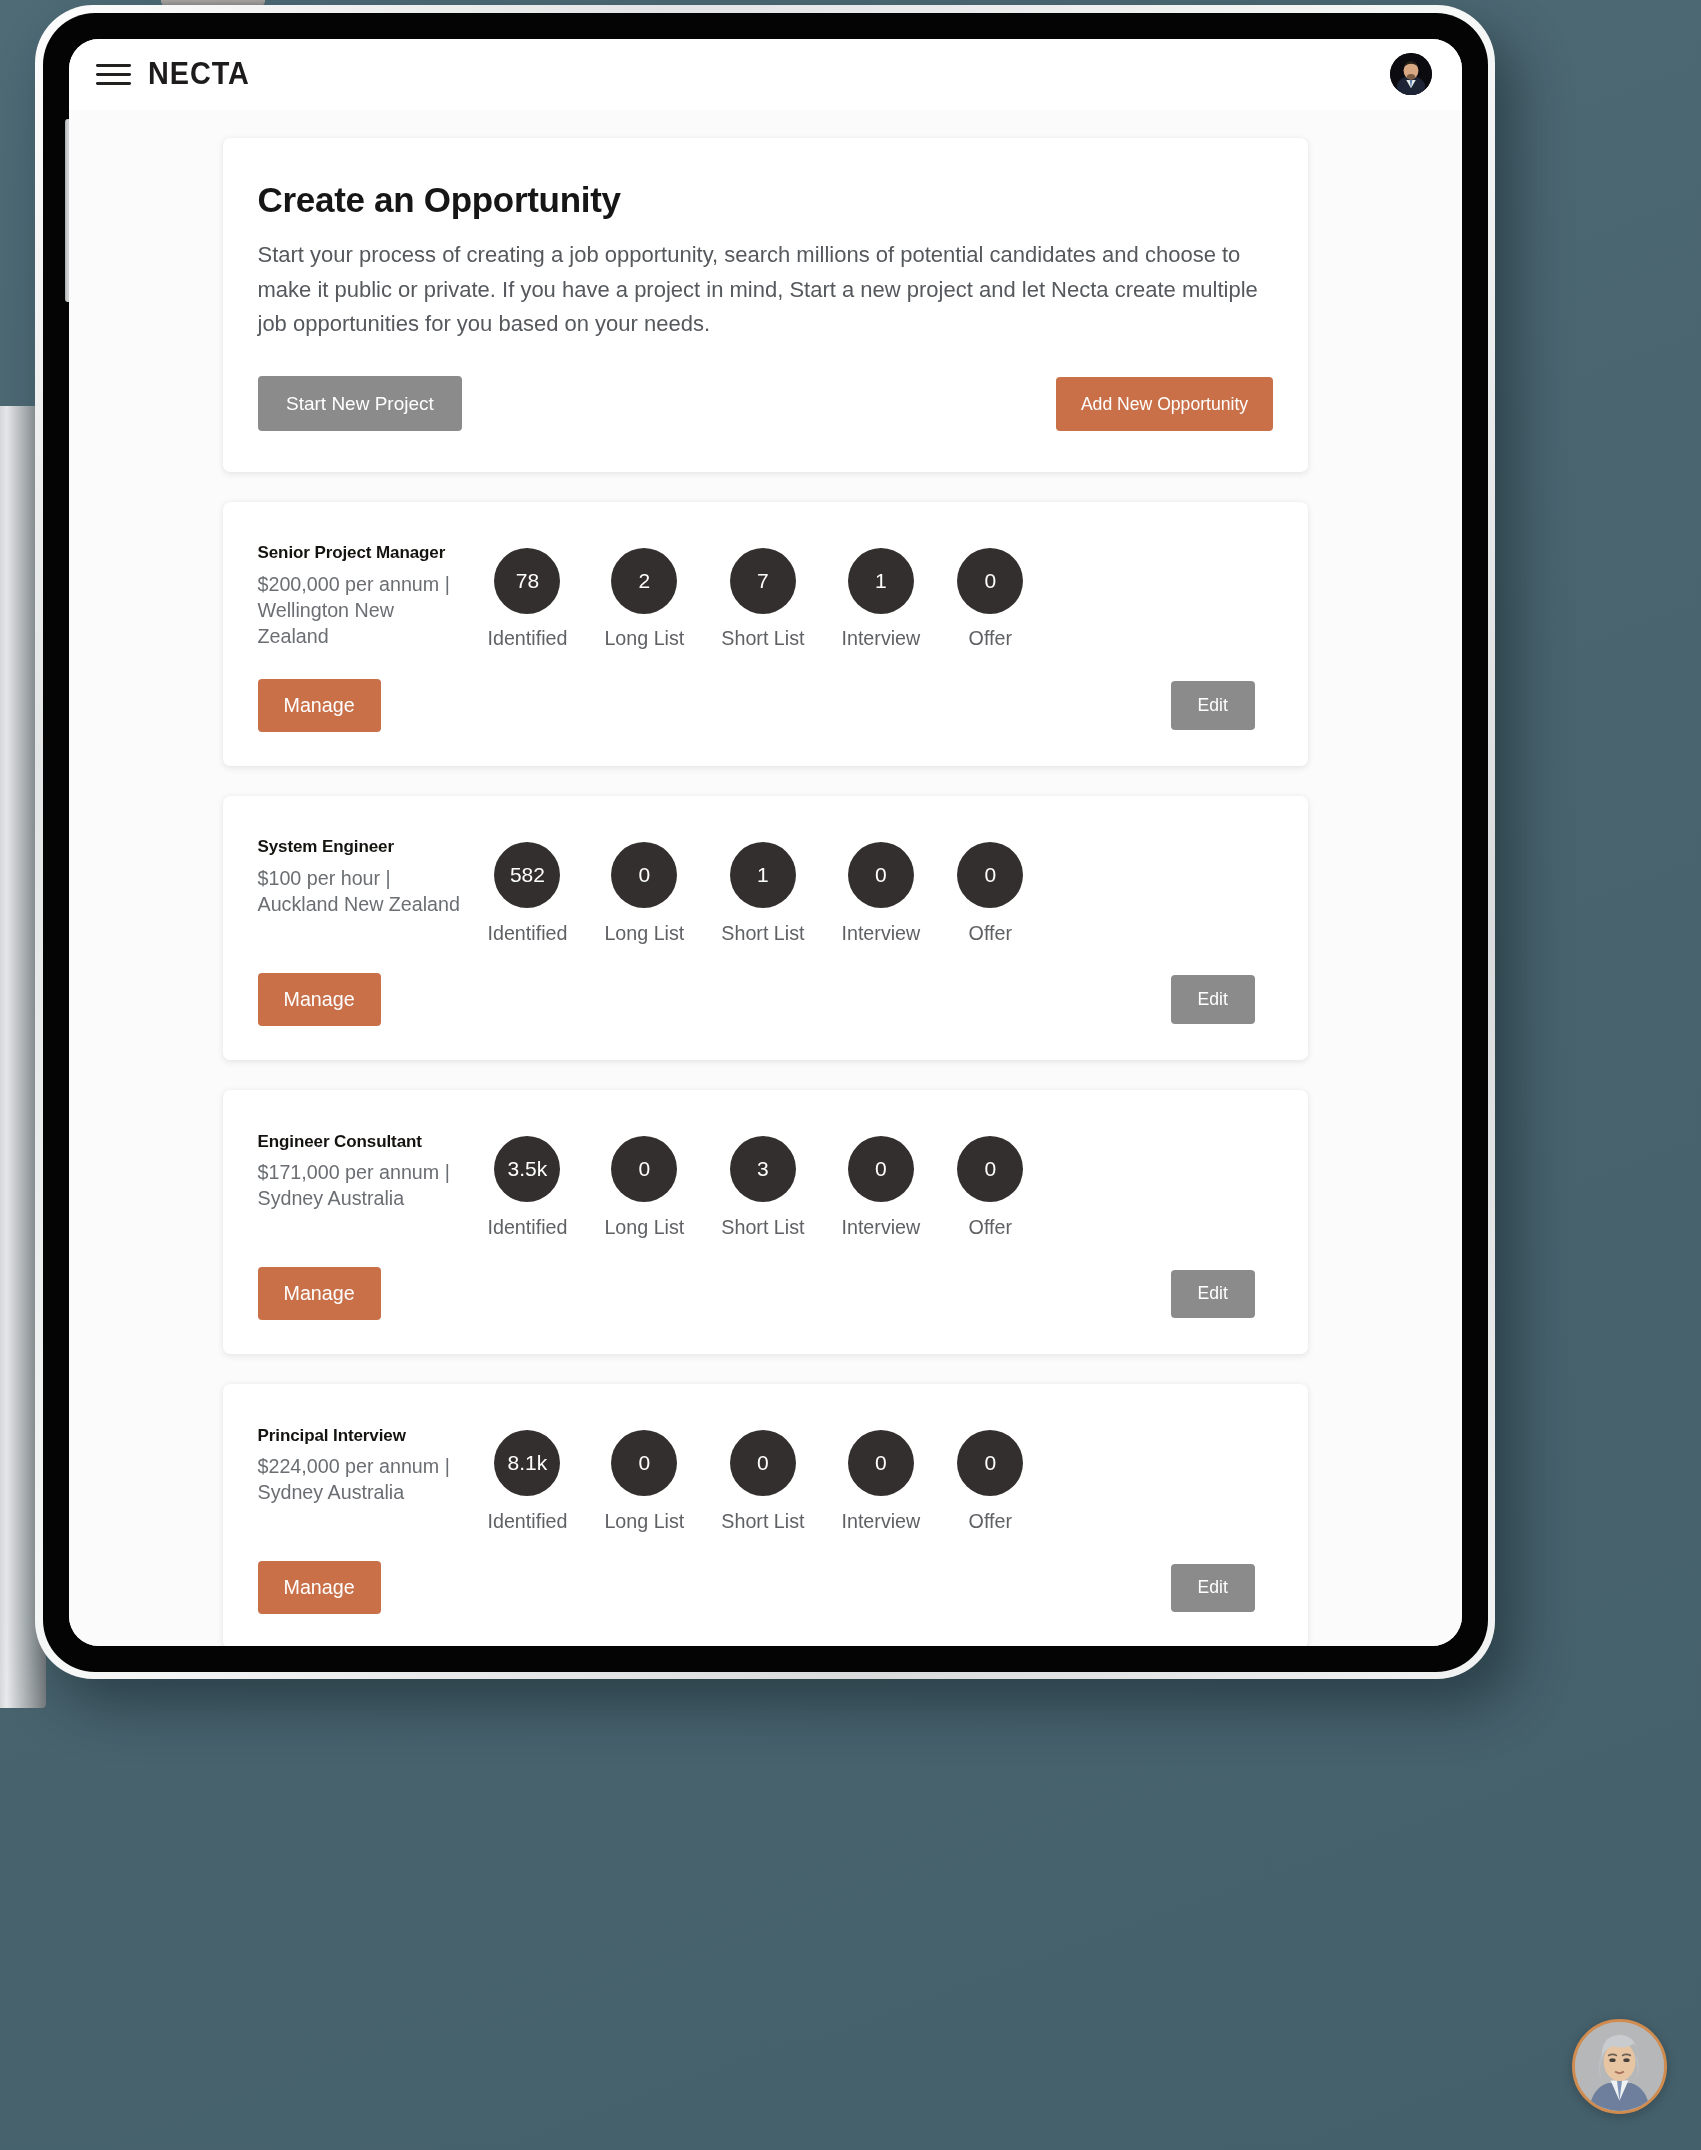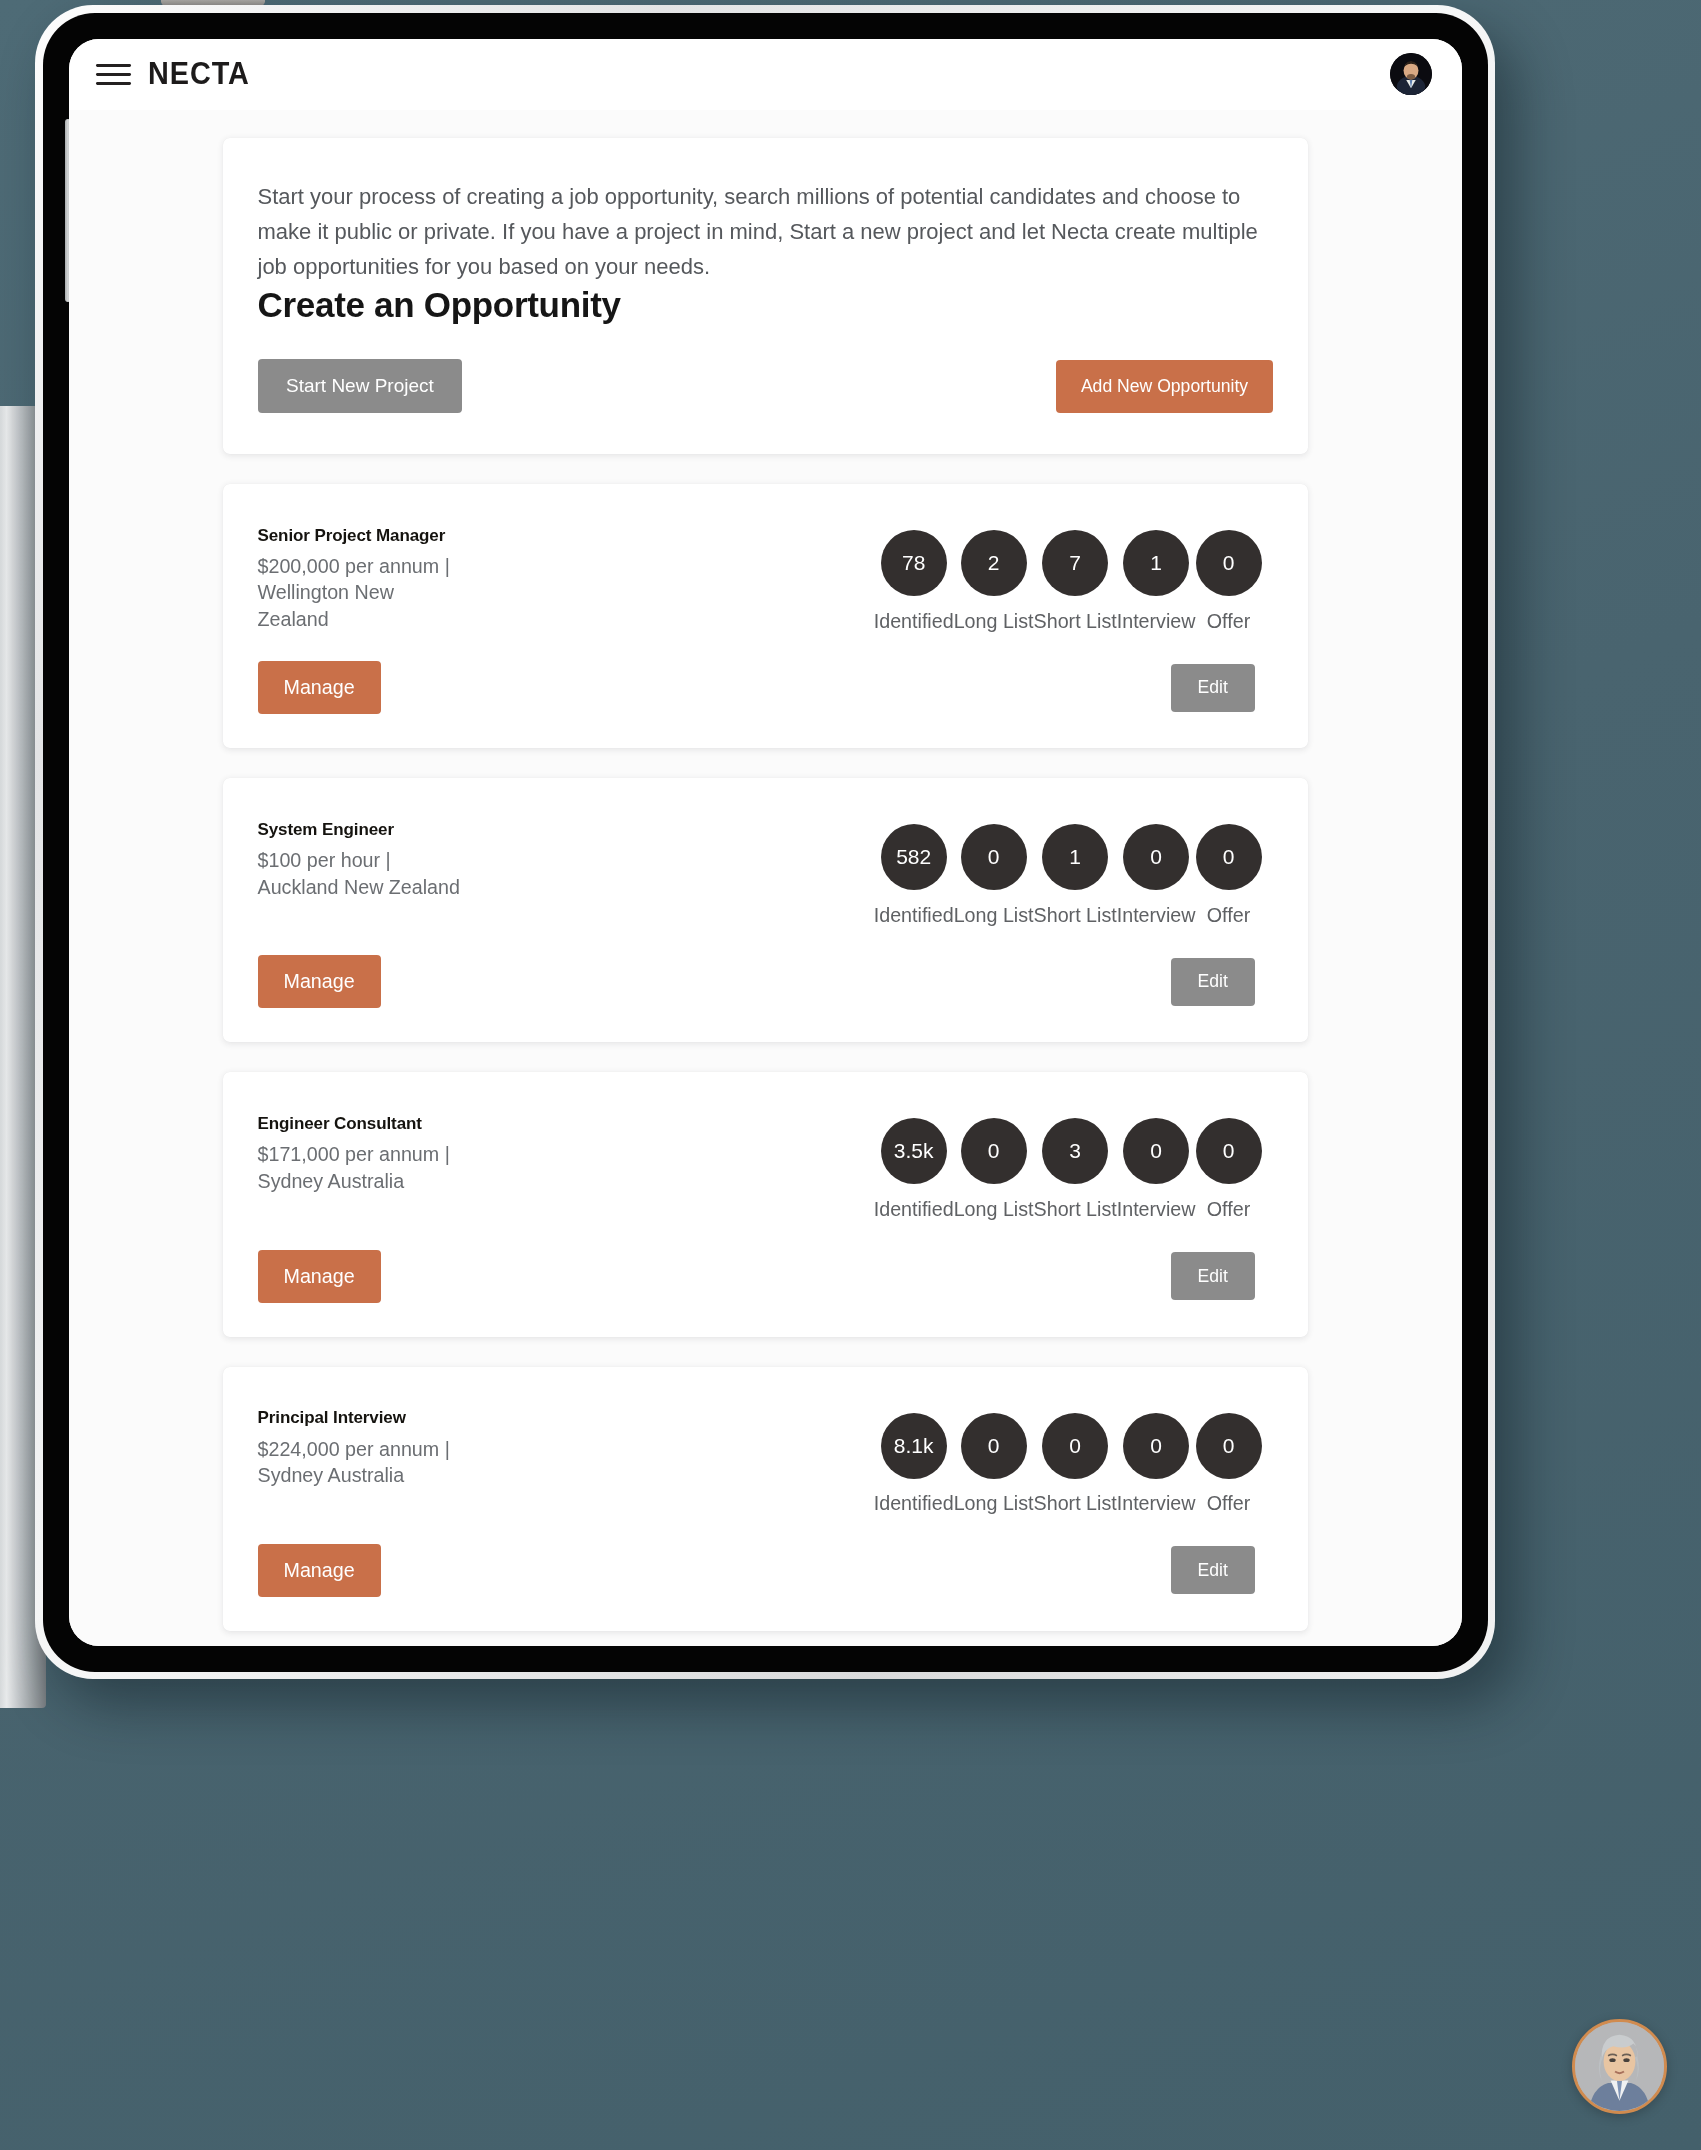--- a/index.html
+++ b/index.html
@@ -214,22 +214,23 @@
   .opp-meta {
     margin-top: 6.8px;
     font-size: 19.7px;
     line-height: 1.33;
     color: #6b6e72;
     font-weight: 400;
   }
   .opp-stats {
     display: flex;
     flex: 1;
-    justify-content: flex-end;
+    justify-content: flex-start;
     padding: 15px 11px 0 27px;
+    gap: 37px;
   }
   .stat { display: flex; flex-direction: column; align-items: center; }
   .stat-bubble {
     width: 66px;
     height: 66px;
     border-radius: 50%;
     background: #332f2e;
     color: #ffffff;
     display: flex;
     align-items: center;
@@ -313,22 +314,22 @@
             <ellipse cx="31" cy="26" rx="11" ry="13" fill="#d8a883"></ellipse>
             <path d="M20 24 Q22 12 31 12 Q40 12 42 24 Q42 17 31 16 Q21 17 20 24 Z" fill="#2c2119"></path>
             <ellipse cx="31" cy="35" rx="6" ry="4" fill="#7a5a42"></ellipse>
           </svg>
         </div>
       </div>
 
       <div id="app-body">
 
         <div class="card" id="intro-card">
+          <div id="intro-title">Create an Opportunity</div>
           <div id="intro-desc">Start your process of creating a job opportunity, search millions of potential candidates and choose to make it public or private. If you have a project in mind, Start a new project and let Necta create multiple job opportunities for you based on your needs.</div>
-          <div id="intro-title">Create an Opportunity</div>
           <div id="intro-actions">
             <button class="btn" id="btn-start-new-project">Start New Project</button>
             <button class="btn" id="btn-add-new-opportunity">Add New Opportunity</button>
           </div>
         </div>
 
         <div class="card opp-card">
           <div class="opp-top">
             <div class="opp-info">
               <div class="opp-title">Senior Project Manager</div>

